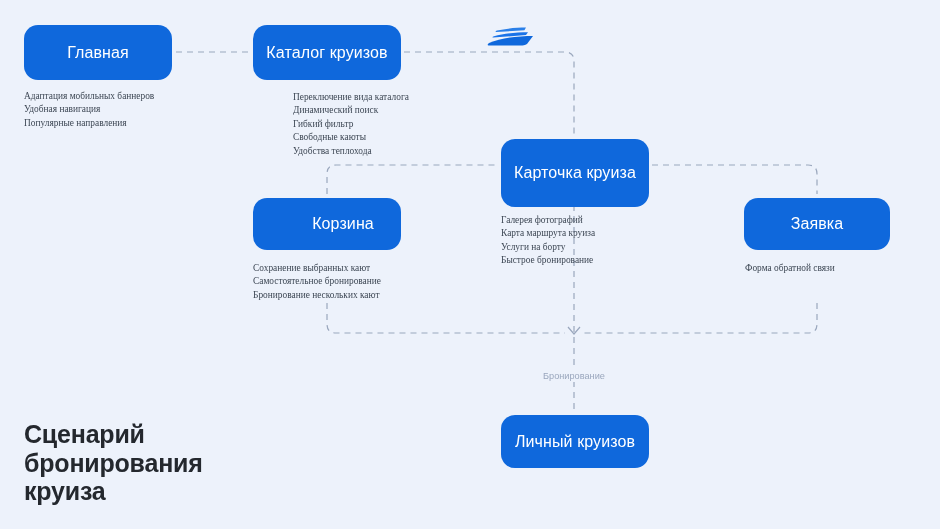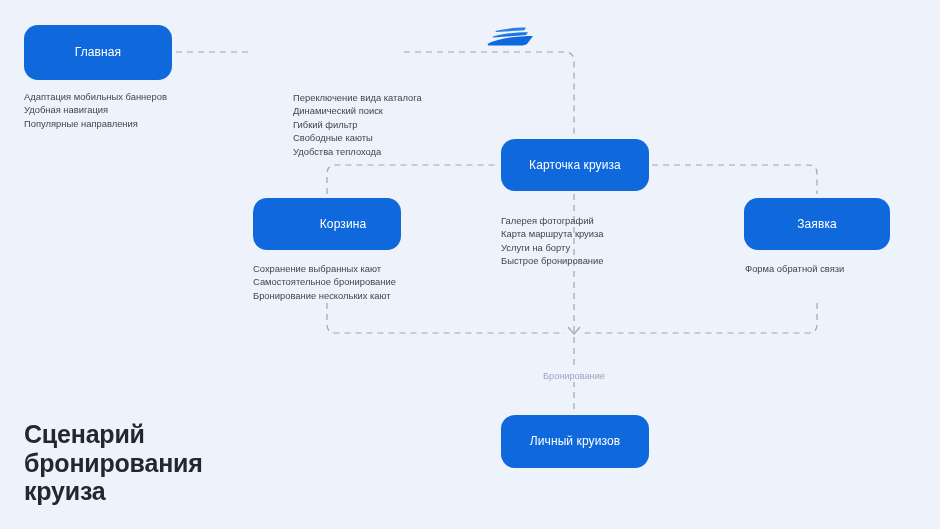--- a/index.html
+++ b/index.html
@@ -33,31 +33,32 @@
     position: absolute;
     background: #0f68dc;
     border-radius: 14px;
     display: flex;
     align-items: center;
     justify-content: center;
     box-sizing: border-box;
   }
   .node-label {
     color: #ffffff;
-    font-size: 12px;
+    font-size: 16px;
     letter-spacing: .1px;
     text-align: center;
     line-height: 1.2;
   }
   .caption {
     position: absolute;
     color: #3d4754;
     font-size: 9.4px;
     line-height: 13.4px;
     white-space: pre;
+    font-family: Liberation Serif, serif;
   }
   .edge-label {
     position: absolute;
     color: #9aa7bd;
     font-size: 9.2px;
     line-height: 12px;
     white-space: pre;
     background: #edf2fb;
     padding: 0 5px;
   }
@@ -112,27 +113,30 @@
     <path d="M16 6.6 C25 4.4 36 3.6 45 3.6 L43.4 6.3 L15.2 8 C14.2 8.1 14.6 7 16 6.6 Z" fill="#2a7fe8"></path>
   </svg>
 
   <div class="node" style="left:24px; top:25px; width:148px; height:55px;">
     <span class="node-label">Главная</span>
   </div>
   <div class="caption" style="left:24px; top:90px;">Адаптация мобильных баннеров
 Удобная навигация
 Популярные направления</div>
 
+  <div class="node" style="left:253px; top:25px; width:148px; height:55px;">
+    <span class="node-label">Каталог круизов</span>
+  </div>
   <div class="caption" style="left:253px; top:91px;margin-left:40px;">Переключение вида каталога
 Динамический поиск
 Гибкий фильтр
 Свободные каюты
 Удобства теплохода</div>
 
-  <div class="node" style="left:501px; top:139px; width:148px; height:52px;">
+  <div class="node" style="left:501px; top:139px; width:148px; height:68px;">
     <span class="node-label">Карточка круиза</span>
   </div>
   <div class="caption" style="left:501px; top:204px;margin-top:10px;">Галерея фотографий
 Карта маршрута круиза
 Услуги на борту
 Быстрое бронирование</div>
 
   <div class="node" style="left:253px; top:198px; width:148px; height:52px;padding-left:32px;">
     <span class="node-label">Корзина</span>
   </div>

